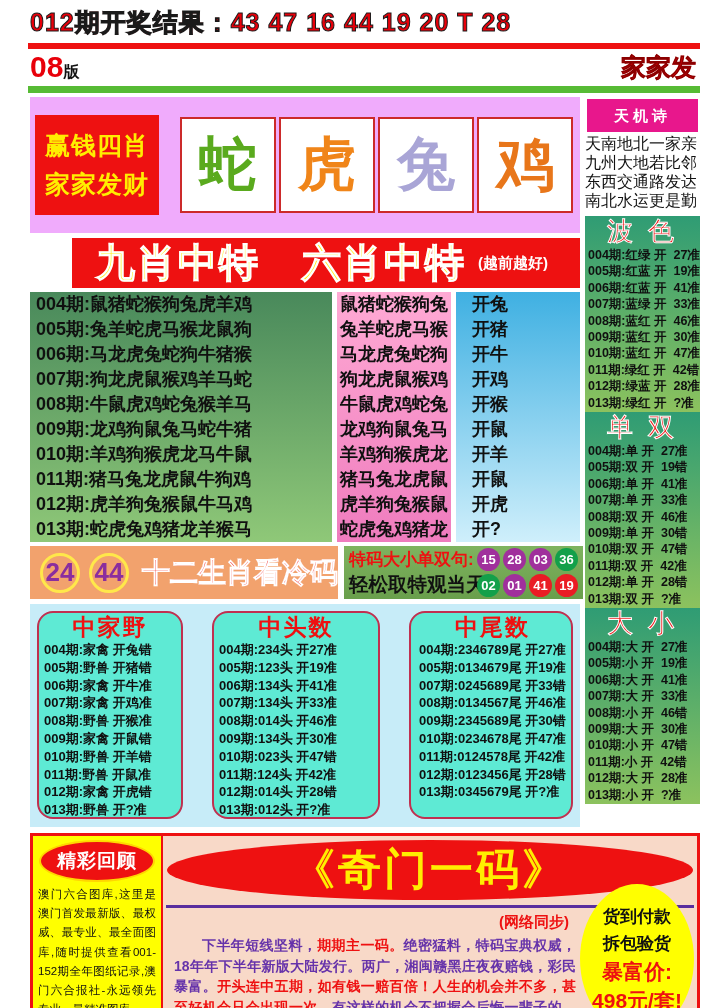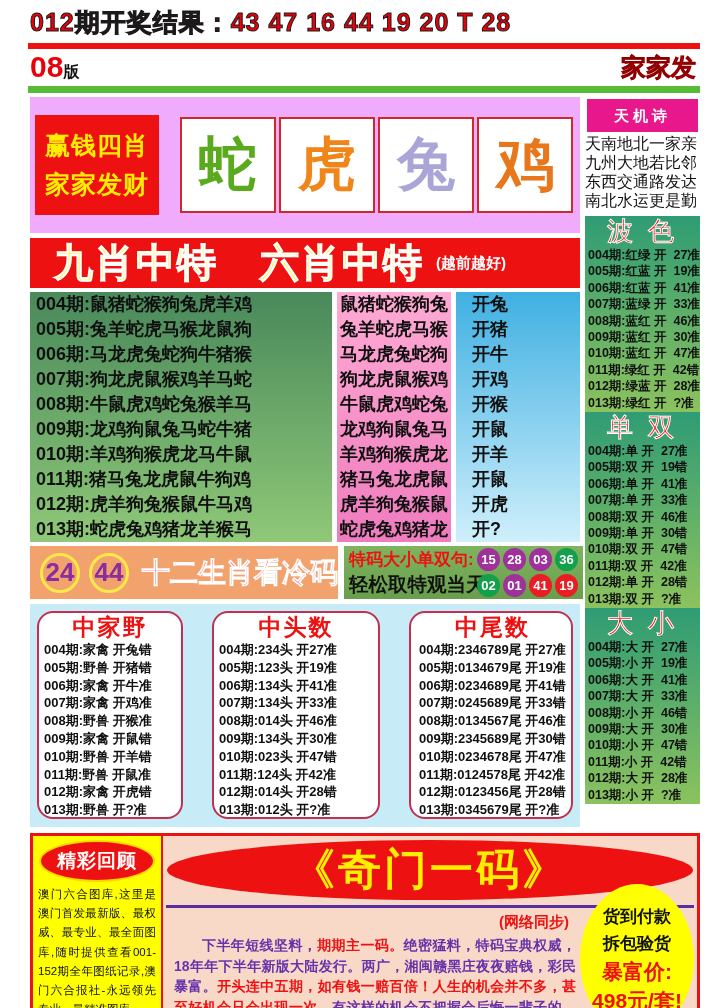--- a/index.html
+++ b/index.html
@@ -25,21 +25,21 @@
   .promo-strip { background:#f0abfc; height:136px; display:flex; align-items:center; padding:0 5px;gap:19px; }
   .promo-box { background:#ee1111; width:124px; height:100px; display:flex; flex-direction:column;
                justify-content:center; align-items:center; color:#ffee00; font-weight:bold;
                font-size:25px; line-height:1.55; letter-spacing:1px; flex:none; }
   .zodiac-imgs { flex:1; display:flex; justify-content:space-around; align-items:center; }
   .zod-box { width:96px; height:96px; background:#fff; border:2px solid #cc2a2a; display:flex;
              align-items:center; justify-content:center; }
   .zod-char { font-size:58px; font-weight:bold; }
 
   
-  .main-banner { margin-top:5px; background:#ee1111; height:50px; display:flex; align-items:center; padding-left:24px; }
+  .main-banner { margin-top:5px; background:#ee1111; height:50px; display:flex; align-items:center; padding-left:24px;margin-left:42px; }
   .main-banner .t1 { color:#ffee00; font-size:39px; font-weight:bold; -webkit-text-stroke:1px #fff; letter-spacing:2px; }
   .main-banner .t2 { color:#ffee00; font-size:39px; font-weight:bold; -webkit-text-stroke:1px #fff; letter-spacing:2px; margin-left:42px; }
   .main-banner .note { color:#ffffff; font-size:15px; font-weight:bold; margin-left:12px; }
 
   
   .ztable { display:flex; gap:5px; margin-top:4px; height:250px; }
   .zcol { overflow:hidden; }
   .zcol-nine { width:302px; background:linear-gradient(#49895b,#8fc878); }
   .zcol-six  { width:114px; background:linear-gradient(#ffaad4,#ef7cbe); }
   .zcol-res  { flex:1; background:linear-gradient(#3fb0e2,#cfeffb); }
@@ -57,21 +57,21 @@
   .special-box { flex:1; background:linear-gradient(#7fb35f,#699f4c); display:flex; align-items:center; padding:3px 5px; }
   .special-text { width:128px; flex:none; }
   .sp1 { color:#ee1111; font-size:17px; font-weight:bold; white-space:nowrap; }
   .sp2 { color:#111; font-size:19.5px; font-weight:bold; white-space:nowrap; }
   .balls { flex:1; display:grid; grid-template-columns:repeat(4,1fr); gap:3px 3px; justify-items:center; }
   .ball { width:23px; height:23px; border-radius:50%; color:#fff; font-size:13px; font-weight:bold;
           display:flex; align-items:center; justify-content:center; }
 
   
   .mid-cols { margin-top:5px; background:#c7ecf8; height:223px; display:flex; justify-content:space-between; padding:7px 7px 0 7px; }
-  .mc-box { border:2px solid #c03050; border-radius:16px; background:#ffffff; padding:1px 5px 0 5px; height:208px; }
+  .mc-box { border:2px solid #c03050; border-radius:16px; background:#5eead4; padding:1px 5px 0 5px; height:208px; }
   .mc-w1 { width:146px; } .mc-w2 { width:168px; } .mc-w3 { width:164px;padding-left:8px; }
   .mc-title { color:#ee1111; font-size:23px; font-weight:bold; text-align:center; line-height:27px; letter-spacing:2px; }
   .mc-row { font-size:13px; font-weight:bold; line-height:17.8px; white-space:pre; color:#101010; }
 
   
   .tianji { height:112px; }
   .tj-head { background:#e8178c; color:#fff; font-size:15px; font-weight:bold; text-align:center;
              height:33px; line-height:33px; margin:2px 2px 2px 2px; letter-spacing:4px; }
   .tj-line { font-size:16px; line-height:19px; color:#111; white-space:nowrap; }
   .sb-sections { margin-top:5px; }
@@ -252,21 +252,20 @@
               <div class="mc-row">012期:014头 开28错</div>
               <div class="mc-row">013期:012头 开?准</div>
             </div>
         </div>
         <div class="mc-box mc-w3">
           <div class="mc-title">中尾数</div>
           <div>
 
           <div class="mc-row">004期:2346789尾 开27准</div>
               <div class="mc-row">005期:0134679尾 开19准</div>
-              <div class="mc-row">006期:0234689尾 开41错</div>
               <div class="mc-row">007期:0245689尾 开33错</div>
               <div class="mc-row">008期:0134567尾 开46准</div>
               <div class="mc-row">009期:2345689尾 开30错</div>
               <div class="mc-row">010期:0234678尾 开47准</div>
               <div class="mc-row">011期:0124578尾 开42准</div>
               <div class="mc-row">012期:0123456尾 开28错</div>
               <div class="mc-row">013期:0345679尾 开?准</div>
             </div>
         </div>
       </div>

